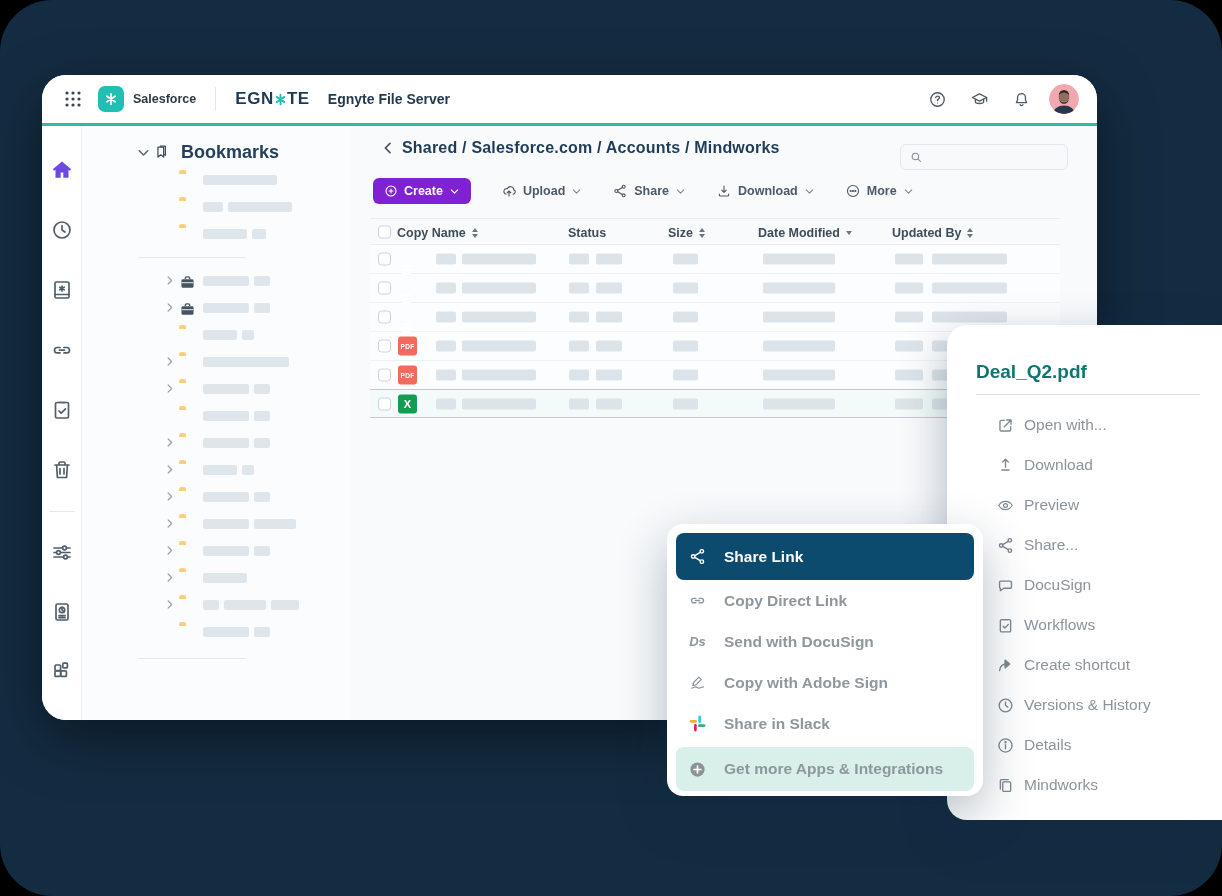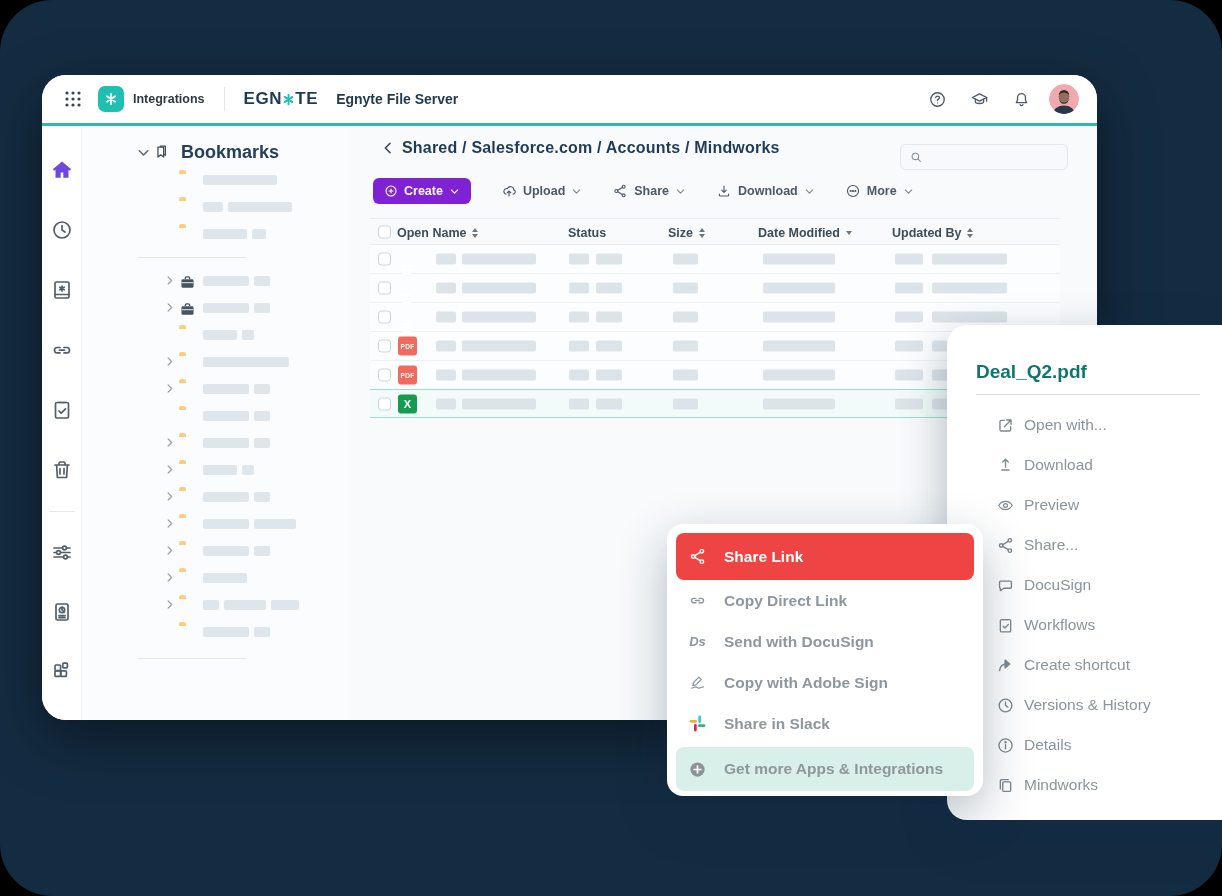--- a/index.html
+++ b/index.html
@@ -98,21 +98,21 @@
   .sort .up { border-bottom:4.5px solid #6b7682; }
   .sort .dn { border-top:4.5px solid #6b7682; }
 
   
   .popup { position:absolute; left:667px; top:524px; width:316px; height:272px; background:#fff;
            border-radius:16px; box-shadow:0 18px 50px rgba(16,42,67,.30); padding:9px; z-index:30; }
   .p-item { display:flex; align-items:center; height:41px; padding:0 12px; border-radius:8px;
             font-size:15.5px; font-weight:600; color:#8f979e; cursor:pointer; }
   .p-item .p-ic { width:19px; height:19px; flex:none; margin-right:17px; display:flex; align-items:center; justify-content:center; }
   .p-item .p-ic svg { width:19px; height:19px; }
-  .p-item.active { height:47px; background:#ef4444; color:#fff; font-weight:700; }
+  .p-item.active { height:47px; background:#0c4a6e; color:#fff; font-weight:700; }
   .p-item.footer { height:44px; background:#d9efe9; margin-top:3px; }
   .ds-glyph { font-size:13px; font-weight:800; color:#8f979e; font-style:italic; }
 
   
   .panel { position:absolute; left:947px; top:325px; width:275px; height:495px; background:#fff;
            border-radius:20px 0 0 20px; box-shadow:0 16px 46px rgba(16,42,67,.32); z-index:20; }
   .panel-title { position:absolute; left:29px; top:36px; font-size:19px; font-weight:700; color:#0f766e; }
   .panel-div { position:absolute; left:29px; top:69px; width:224px; height:1px; background:#d9dee2; }
   .panel-items { position:absolute; left:0; top:80px; width:100%; }
   .f-item { display:flex; align-items:center; height:40px; padding-left:49px; cursor:pointer;
@@ -139,21 +139,21 @@
           <circle cx="3" cy="15" r="1.6"></circle>
             <circle cx="9" cy="15" r="1.6"></circle>
             <circle cx="15" cy="15" r="1.6"></circle>
         </g>
       </svg>
       <div class="collab-tile">
         <svg viewBox="0 0 24 24" fill="none" stroke="currentColor" stroke-width="2.6" stroke-linecap="round">
           <path d="M12 4.2v15.6M5.8 7.8l12.4 8.4M18.2 7.8L5.8 16.2"></path>
         </svg>
       </div>
-      <span class="collab-label">Integrations</span>
+      <span class="collab-label">Salesforce</span>
       <div class="tb-divider"></div>
       <div class="wordmark">
         <span>EGN</span>
         <svg viewBox="0 0 24 24" fill="none" stroke="currentColor" stroke-width="3" stroke-linecap="round">
           <path d="M12 4.2v15.6M5.8 7.8l12.4 8.4M18.2 7.8L5.8 16.2"></path>
         </svg>
         <span>TE</span>
       </div>
       <span class="app-title">Egnyte File Server</span>
       <div class="tb-spacer"></div>
@@ -513,21 +513,21 @@
             <svg class="cd" viewBox="0 0 24 24" fill="none" stroke="currentColor" stroke-width="2.4" stroke-linecap="round" stroke-linejoin="round">
                 <path d="M5 8.5l7 7 7-7"></path>
               </svg>
           </button>
         </div>
 
         <div class="table">
           <div class="thead" id="table-head">
               <span class="cb"></span>
               <div class="cell" style="left: 27px;">
-                <span>Open Name</span>
+                <span>Copy Name</span>
                 <span class="sort">
                   <i class="up"></i>
                   <i class="dn"></i>
                 </span>
               </div>
               <div class="cell" style="left: 198px;">
                 <span>Status</span>
               </div>
               <div class="cell" style="left: 298px;">
                 <span>Size</span>

